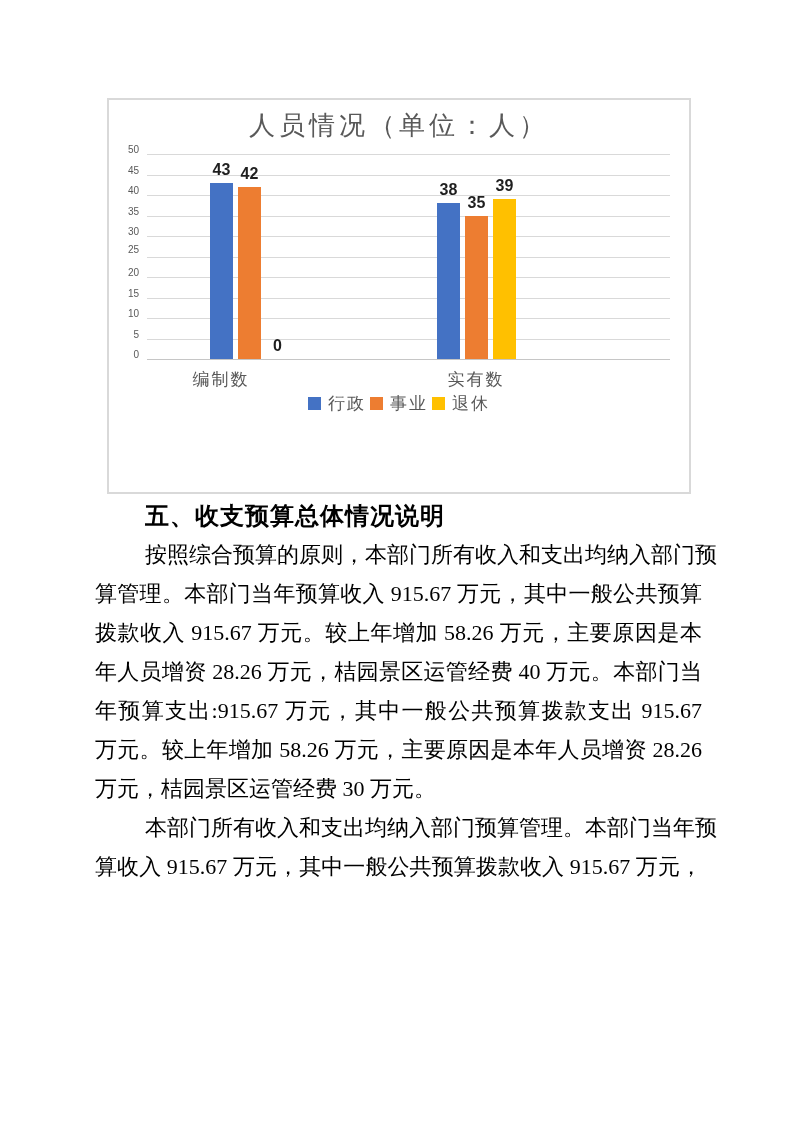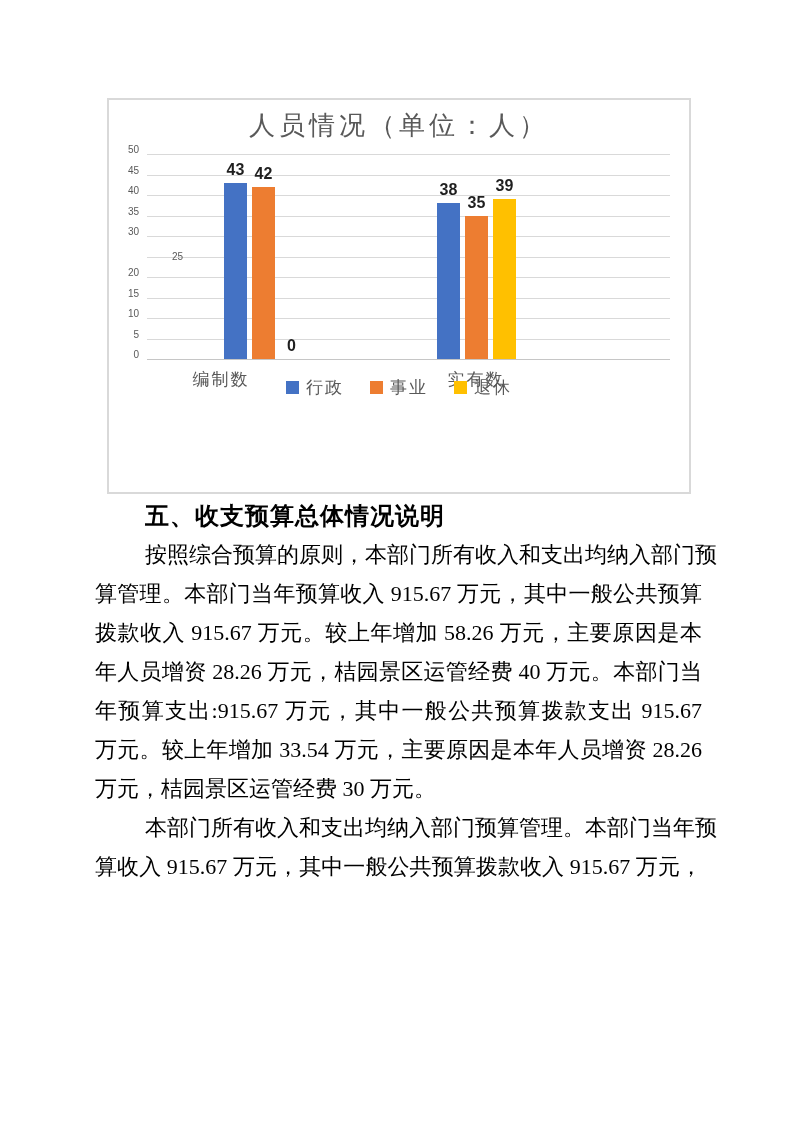--- a/index.html
+++ b/index.html
@@ -29,22 +29,22 @@
   .bar { width:23px; }
   .bar-label {
     position:absolute; top:-22px; left:-7px; width:37px; text-align:center;
     font-family:"Liberation Sans", sans-serif; font-size:16px; font-weight:700; color:#1f1f1f;
   }
   .cat-label {
     position:absolute; width:120px; text-align:center;
     font-size:17px; color:#595959; letter-spacing:2px;
   }
   .legend {
-    position:absolute; top:276px; left:0; width:100%;
-    display:flex; justify-content:center; align-items:flex-end; gap:26px;
+    position:absolute; top:292px; left:0; width:100%;
+    display:flex; justify-content:center; align-items:flex-end; gap:4px;
   }
   .legend-item { display:flex; align-items:center; gap:7px; font-size:17px; color:#595959; letter-spacing:2px; }
   .legend-swatch { display:inline-block; width:13px; height:13px; }
   
   .text-block { position:absolute; left:95px; top:496px; width:607px; }
   .part-heading {
     font-family:"Liberation Sans", sans-serif; font-weight:700; font-size:23px;
     text-align:center; height:39px; line-height:39px; margin-bottom:41px; color:#000;
   }
   .sec-heading {
@@ -68,32 +68,32 @@
       <div class="ylabel" style="top: 195px;">0</div>
       <div class="gridline" style="top: 184.5px;"></div>
       <div class="ylabel" style="top: 174.5px;">5</div>
       <div class="gridline" style="top: 164px;"></div>
       <div class="ylabel" style="top: 154px;">10</div>
       <div class="gridline" style="top: 143.5px;"></div>
       <div class="ylabel" style="top: 133.5px;">15</div>
       <div class="gridline" style="top: 123px;"></div>
       <div class="ylabel" style="top: 113px;">20</div>
       <div class="gridline" style="top: 102.5px;"></div>
-      <div class="ylabel" style="top: 97px; margin-left: 44px;">25</div>
+      <div class="ylabel" style="top: 90px;">25</div>
       <div class="gridline" style="top: 82px;"></div>
       <div class="ylabel" style="top: 72px;">30</div>
       <div class="gridline" style="top: 61.5px;"></div>
       <div class="ylabel" style="top: 51.5px;">35</div>
       <div class="gridline" style="top: 41px;"></div>
       <div class="ylabel" style="top: 31px;">40</div>
       <div class="gridline" style="top: 20.5px;"></div>
       <div class="ylabel" style="top: 10.5px;">45</div>
       <div class="gridline" style="top: 0px;"></div>
       <div class="ylabel" style="top: -10px;">50</div>
-      <div class="bar-group" style="left: 37px; padding-left: 40px;">
+      <div class="bar-group" style="left: 23px; padding-left: 40px;">
         <div class="bar-wrap" style="height: 176.3px;">
           <div class="bar-label">43</div>
           <div class="bar" style="height: 176.3px; background: rgb(68, 114, 196);"></div>
         </div>
         <div class="bar-wrap" style="height: 172.2px;">
           <div class="bar-label">42</div>
           <div class="bar" style="height: 172.2px; background: rgb(237, 125, 49);"></div>
         </div>
         <div class="bar-wrap" style="height: 0px;">
           <div class="bar-label">0</div>
@@ -134,18 +134,18 @@
 </div>
 
 <div class="text-block">
   <div>
       <div class="sec-heading">五、收支预算总体情况说明</div>
       <div class="line first">按照综合预算的原则，本部门所有收入和支出均纳入部门预</div>
       <div class="line">算管理。本部门当年预算收入 915.67 万元，其中一般公共预算</div>
       <div class="line">拨款收入 915.67 万元。较上年增加 58.26 万元，主要原因是本</div>
       <div class="line">年人员增资 28.26 万元，桔园景区运管经费 40 万元。本部门当</div>
       <div class="line">年预算支出:915.67 万元，其中一般公共预算拨款支出 915.67</div>
-      <div class="line">万元。较上年增加 33.54 万元，主要原因是本年人员增资 28.26</div>
+      <div class="line">万元。较上年增加 58.26 万元，主要原因是本年人员增资 28.26</div>
       <div class="line last">万元，桔园景区运管经费 30 万元。</div>
       <div class="line first">本部门所有收入和支出均纳入部门预算管理。本部门当年预</div>
       <div class="line">算收入 915.67 万元，其中一般公共预算拨款收入 915.67 万元，</div>
     </div>
 </div>
 
 </body></html>

